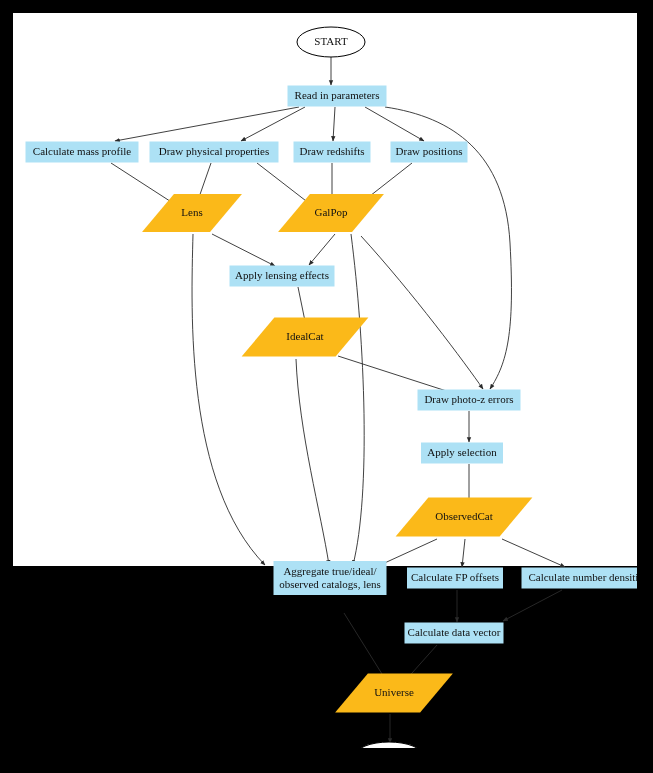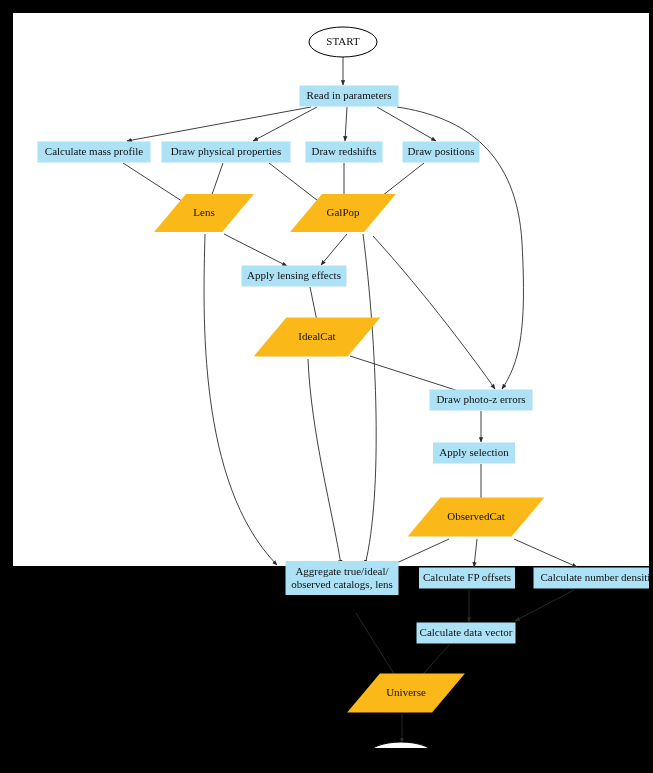--- a/index.html
+++ b/index.html
@@ -1,18 +1,18 @@
 <!DOCTYPE html>
 <html><head>
 <meta charset="utf-8">
 <style>
   html,body{margin:0;padding:0;background:#000;}
   body{width:653px;height:773px;overflow:hidden;
        font-family:"Liberation Serif","DejaVu Serif",serif;}
-  #canvas{position:absolute;left:13px;top:13px;width:624px;height:553px;background:#fff;padding-left:12px;}
+  #canvas{position:absolute;left:13px;top:13px;width:624px;height:553px;background:#fff;}
   svg{display:block;}
   .nlabel{font-family:"Liberation Serif","DejaVu Serif",serif;font-size:11px;fill:#111;
           text-anchor:middle;dominant-baseline:middle;}
   .edge{fill:none;stroke:#2b2b2b;stroke-width:0.9;}
   .nodebox{stroke:none;}
 </style>
 </head>
 <body>
 
 <div id="canvas">

